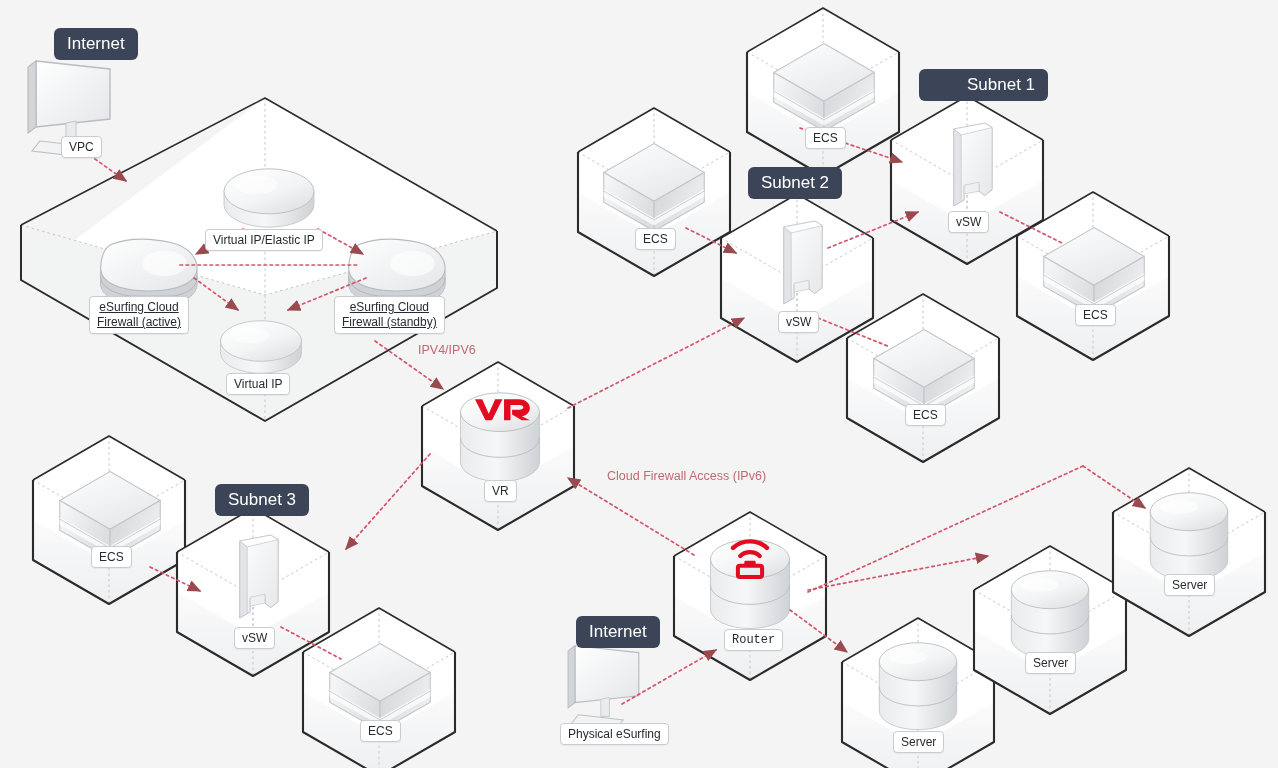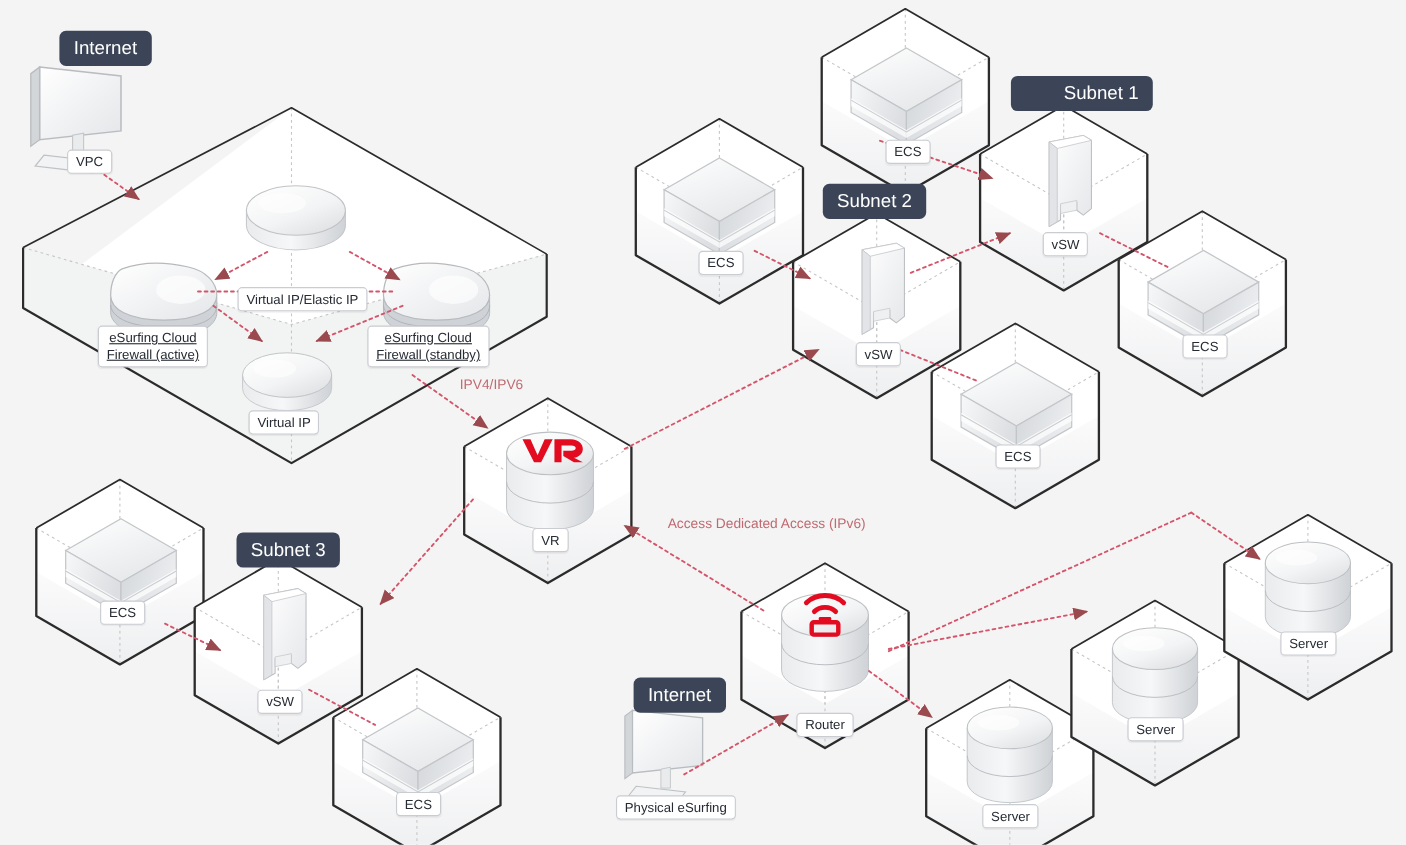--- a/index.html
+++ b/index.html
@@ -258,38 +258,38 @@
     </g>
   </svg>
 
   <div class="badge" style="left:54px;top:28px;">Internet</div>
   <div class="badge" style="left:919px;top:69px;padding-left:48px;">Subnet 1</div>
   <div class="badge" style="left:748px;top:167px;">Subnet 2</div>
   <div class="badge" style="left:203px;top:484px;margin-left:12px;">Subnet 3</div>
   <div class="badge" style="left:576px;top:616px;">Internet</div>
 
   <div class="lbl" style="left:61px;top:136px;">VPC</div>
-  <div class="lbl" style="left:216px;top:229px;margin-top:32px;">Virtual IP/Elastic IP</div>
+  <div class="lbl" style="left:205px;top:229px;">Virtual IP/Elastic IP</div>
   <div class="lbl two" style="left:89px;top:296px;">eSurfing Cloud
 Firewall (active)</div>
   <div class="lbl two" style="left:334px;top:296px;">eSurfing Cloud
 Firewall (standby)</div>
   <div class="lbl" style="left:226px;top:373px;">Virtual IP</div>
   <div class="lbl" style="left:805px;top:127px;">ECS</div>
   <div class="lbl" style="left:635px;top:228px;">ECS</div>
   <div class="lbl" style="left:948px;top:211px;">vSW</div>
   <div class="lbl" style="left:778px;top:311px;">vSW</div>
   <div class="lbl" style="left:1075px;top:304px;">ECS</div>
   <div class="lbl" style="left:905px;top:404px;">ECS</div>
   <div class="lbl" style="left:484px;top:480px;">VR</div>
   <div class="lbl" style="left:91px;top:546px;">ECS</div>
   <div class="lbl" style="left:234px;top:627px;">vSW</div>
   <div class="lbl" style="left:360px;top:720px;">ECS</div>
   <div class="lbl" style="left:560px;top:723px;">Physical eSurfing</div>
-  <div class="lbl" style="left:724px;top:648px;">Router</div>
+  <div class="lbl" style="left:724px;top:629px;font-family:Liberation Mono, monospace;">Router</div>
   <div class="lbl" style="left:893px;top:731px;">Server</div>
   <div class="lbl" style="left:1025px;top:652px;">Server</div>
   <div class="lbl" style="left:1164px;top:574px;">Server</div>
 
   <div class="edgelabel" style="left:406px;top:343px;margin-left:12px;">IPV4/IPV6</div>
-  <div class="edgelabel" style="left:607px;top:469px;">Access Dedicated Access (IPv6)</div>
+  <div class="edgelabel" style="left:607px;top:469px;">Cloud Firewall Access (IPv6)</div>
 
 </div>
 
 </body></html>

